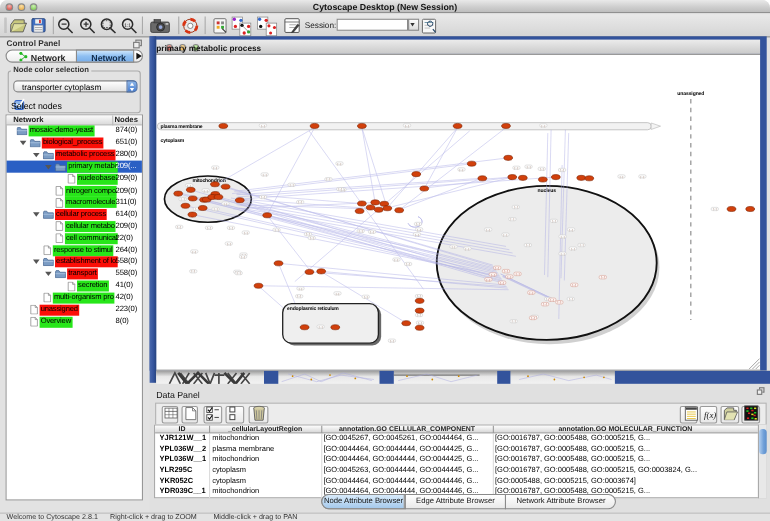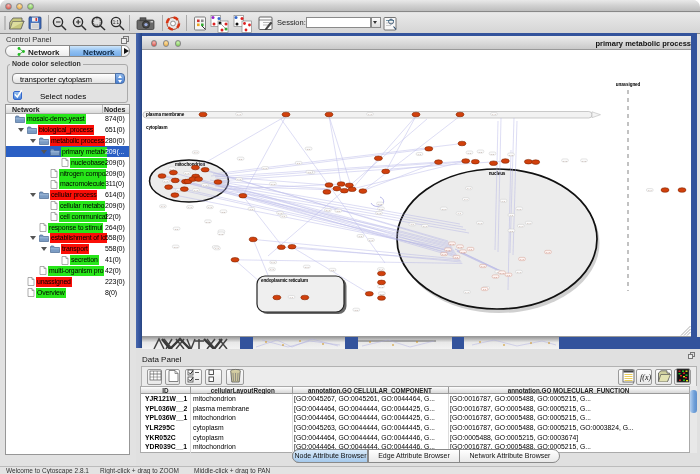--- a/index.html
+++ b/index.html
@@ -6,36 +6,37 @@
 body{font-family:"Liberation Sans",sans-serif;position:relative;overflow:hidden;}
 .win{position:absolute;left:0;top:0;width:700px;height:474px;background:#e2e2e2;border-radius:7px 7px 0 0;overflow:hidden;}
 .abs{position:absolute;}
 .titlebar{left:0;top:0;width:700px;height:12px;background:linear-gradient(#e9e9e9,#cfcfcf 55%,#bdbdbd);border-bottom:1px solid #888;border-radius:7px 7px 0 0;}
 .tl{top:3px;width:7px;height:7px;border-radius:50%;}
 .title{width:700px;top:1.5px;text-align:center;font-size:8px;font-weight:bold;color:#111;}
 .toolbar{left:0;top:13px;width:700px;height:21px;background:linear-gradient(#e9e9e9,#d5d5d5);border-bottom:1px solid #8c8c8c;}
 .sep{top:15px;width:1px;height:16px;background:#aaa;}
 .statusbar{left:0;top:466px;width:700px;height:8px;background:#e3e3e3;border-top:1px solid #bcbcbc;}
 .sbt{top:467px;font-size:6.5px;color:#333;white-space:nowrap;}
-.cp-label{left:6px;top:35px;font-size:7.5px;font-weight:normal;color:#333;}
+.cp-label{left:6px;top:35px;font-size:7.5px;font-weight:bold;color:#333;}
 .treebox{left:5px;top:104px;width:125px;height:351px;background:#fff;border:1px solid #979797;}
 .trow{position:absolute;left:0;width:123px;height:10px;font-size:6.9px;letter-spacing:-0.15px;color:#000;}
 .hl{position:absolute;top:0;height:10px;line-height:10px;padding:0 1px;white-space:nowrap;overflow:hidden;}
 .val{position:absolute;left:99px;top:0;height:10px;line-height:10px;font-size:7px;letter-spacing:-0.1px;}
 .netwin-canvas{left:142px;top:50px;width:549px;height:287px;background:#fff;border-bottom:1px solid #9a9a9a;}
 .dp-btn{position:absolute;background:linear-gradient(#fdfdfd,#e8e8e8);border:1px solid #9a9a9a;border-radius:2px;}
 .th{position:absolute;top:0;height:100%;font-size:6.3px;font-weight:bold;color:#222;text-align:center;line-height:8px;overflow:hidden;white-space:nowrap;}
 .td{position:absolute;font-size:6.8px;color:#000;white-space:nowrap;overflow:hidden;line-height:9.6px;}
 </style></head><body>
 <div class="win">
 
 <div class="abs titlebar"></div>
 <div class="abs tl" style="left:5px;background:radial-gradient(circle at 50% 30%,#f2b8b4,#d43b30);border:0.5px solid #888;"></div>
 <div class="abs tl" style="left:16px;background:radial-gradient(circle at 50% 30%,#f8dFA8,#e9a432);border:0.5px solid #888;"></div>
 <div class="abs tl" style="left:27px;background:radial-gradient(circle at 50% 30%,#cdf0b6,#6fc43f);border:0.5px solid #888;"></div>
+<div class="abs title">Cytoscape Desktop (New Session)</div>
 <div class="abs toolbar"></div>
 <div class="abs" style="left:4px;top:16px;width:2px;height:14px;border-left:1px solid #bbb;border-right:1px solid #bbb;"></div>
 <svg class="abs" style="left:0;top:12px;" width="700" height="22" viewBox="0 0 700 22">
 <g stroke-linejoin="round" stroke-linecap="round">
 
 <path d="M10 10 L13 6 L22 6 L22 9 L24 9 L21 17 L10 17 Z" fill="#c8c87e" stroke="#555" stroke-width="0.8"></path>
 <path d="M10 17 L12.5 9.5 L24 9.5" fill="#dede9e" stroke="#555" stroke-width="0.6"></path>
 
 <rect x="29" y="5" width="12" height="12" rx="1" fill="#3f6fc2" stroke="#23407a" stroke-width="0.8"></rect>
 <rect x="32" y="5.5" width="6" height="4" fill="#eee"></rect>
@@ -151,21 +152,21 @@
 <div class="abs" style="left:10px;top:60px;background:#e2e2e2;padding:0 2px;font-size:7px;font-weight:bold;color:#333;">Node color selection</div>
 <div class="abs" style="left:12px;top:73px;width:112px;height:11px;background:linear-gradient(#ffffff,#e2e2e2);border:1px solid #8a8a8a;border-radius:4px;"></div>
 <div class="abs" style="left:20px;top:74.5px;font-size:7.5px;color:#000;">transporter cytoplasm</div>
 <div class="abs" style="left:115px;top:73px;width:10px;height:11px;background:linear-gradient(#8db7ea,#4a7fd0);border:1px solid #4a6fa8;border-radius:0 4px 4px 0;"></div>
 <div class="abs" style="left:117.5px;top:75px;width:0;height:0;border-left:2.5px solid transparent;border-right:2.5px solid transparent;border-bottom:3px solid #fff;"></div>
 <div class="abs" style="left:117.5px;top:79.5px;width:0;height:0;border-left:2.5px solid transparent;border-right:2.5px solid transparent;border-top:3px solid #fff;"></div>
 <div class="abs" style="left:13px;top:91px;width:9px;height:9px;background:linear-gradient(#9cc2ee,#4a84d8);border:1px solid #36c;border-radius:2px;"></div>
 <svg class="abs" style="left:13px;top:89px;" width="11" height="11" viewBox="0 0 11 11">
       <path d="M2.2 5.8 L4.3 8 L8.5 1.5" fill="none" stroke="#fff" stroke-width="1.5" stroke-linecap="round"></path>
     </svg>
-<div class="abs" style="left:40px;top:91.5px;font-size:8px;color:#000;">Select nodes</div>
+<div class="abs" style="left:10px;top:91.5px;font-size:8px;color:#000;">Select nodes</div>
 <div class="abs treebox"></div>
 <div class="abs" style="left:6px;top:105px;width:123px;height:9px;background:linear-gradient(#fafafa,#dadada);border-bottom:1px solid #b0b0b0;"></div>
 <div class="abs" style="left:102px;top:105px;width:1px;height:9px;background:#b9b9b9;"></div>
 <div class="abs" style="left:12px;top:105.5px;font-size:7px;font-weight:bold;color:#222;">Network</div>
 <div class="abs" style="left:104px;top:105.5px;font-size:7px;font-weight:bold;color:#222;">Nodes</div>
 <div class="trow" style="left:6px;top:114.4px;">
       <div style="position:absolute;left:9px;width:10px;height:9px;">
         <svg width="10" height="8" viewBox="0 0 10 8" style="position:absolute;top:1px;">
           <path d="M0.5 2 L0.5 7.5 L9.5 7.5 L9.5 2.5 L4.5 2.5 L3.5 1 L1 1 Z" fill="#7b9cc4" stroke="#4a6a94" stroke-width="0.7"></path>
           <path d="M0.5 3.8 L9.5 3.8" stroke="#a9c2de" stroke-width="0.8"></path>
@@ -351,21 +352,21 @@
         </svg>
       </div>
       <div class="hl" style="left:30px;background:#27e619;max-width:71px;">Overview</div>
       <div class="val" style="color:#000;">8(0)</div>
     </div>
 <div class="abs" style="left:136px;top:33px;width:561px;height:304px;background:#33539c;"></div>
 <div class="abs" style="left:142px;top:36px;width:549px;height:14px;background:linear-gradient(#ececec,#c9c9c9);border-bottom:1px solid #999;"></div>
 <div class="abs" style="left:150.5px;top:40px;width:6.5px;height:6.5px;border-radius:50%;background:radial-gradient(circle at 50% 30%,#f2b8b4,#d43b30);border:0.5px solid #888;"></div>
 <div class="abs" style="left:162.5px;top:40px;width:6.5px;height:6.5px;border-radius:50%;background:radial-gradient(circle at 50% 30%,#f8dfa8,#e9a432);border:0.5px solid #888;"></div>
 <div class="abs" style="left:174.5px;top:40px;width:6.5px;height:6.5px;border-radius:50%;background:radial-gradient(circle at 50% 30%,#cdf0b6,#6fc43f);border:0.5px solid #888;"></div>
-<div class="abs" style="left:142px;top:39px;width:549px;text-align:right;font-size:7.5px;font-weight:bold;color:#111;">primary metabolic process</div>
+<div class="abs" style="left:142px;top:39px;width:549px;text-align:left;font-size:7.5px;font-weight:bold;color:#111;">primary metabolic process</div>
 <div class="abs netwin-canvas"></div>
 <div class="abs" style="left:136px;top:33px;width:6px;height:315px;background:linear-gradient(90deg,#4a69ae,#33539c 60%,#27447e);"></div>
 <svg class="abs" style="left:142px;top:50px;" width="549" height="287" viewBox="142 50 549 287">
       <rect x="143" y="111.5" width="449" height="6.5" rx="3.2" fill="#f2f2f2" stroke="#b5b5b5" stroke-width="0.7"></rect>
       <path d="M592 111.8 l8.5 2.9 l-8.5 3 z" fill="#f4f4f4" stroke="#bbbbbb" stroke-width="0.6"></path>
       <text x="146" y="116.3" font-size="4.6" letter-spacing="-0.15" font-weight="bold" fill="#000">plasma membrane</text>
       <text x="146" y="129" font-size="4.6" letter-spacing="-0.15" font-weight="bold" fill="#000">cytoplasm</text>
       <ellipse cx="497.5" cy="240.5" rx="100" ry="70" fill="#aaa" opacity="0.55" transform="translate(2,2.5)"></ellipse>
       <ellipse cx="497" cy="239" rx="100" ry="70" fill="#ececec" stroke="#111" stroke-width="1.7"></ellipse>
       <text x="497" y="174.8" font-size="4.6" letter-spacing="-0.1" font-weight="bold" fill="#000" text-anchor="middle">nucleus</text>

